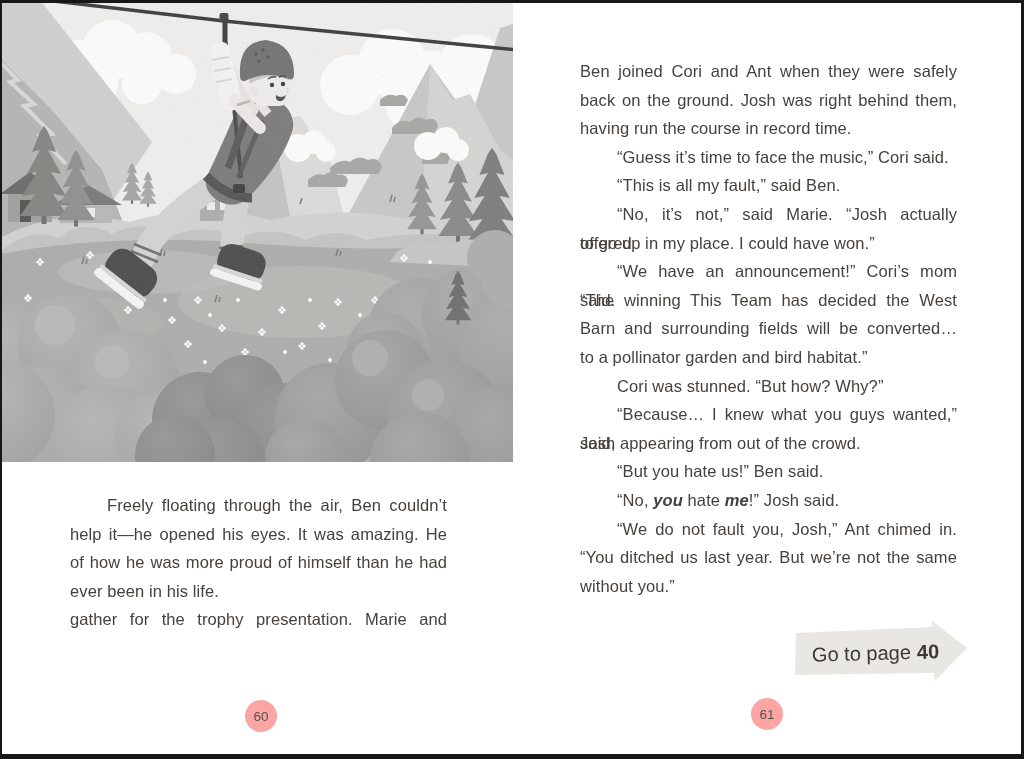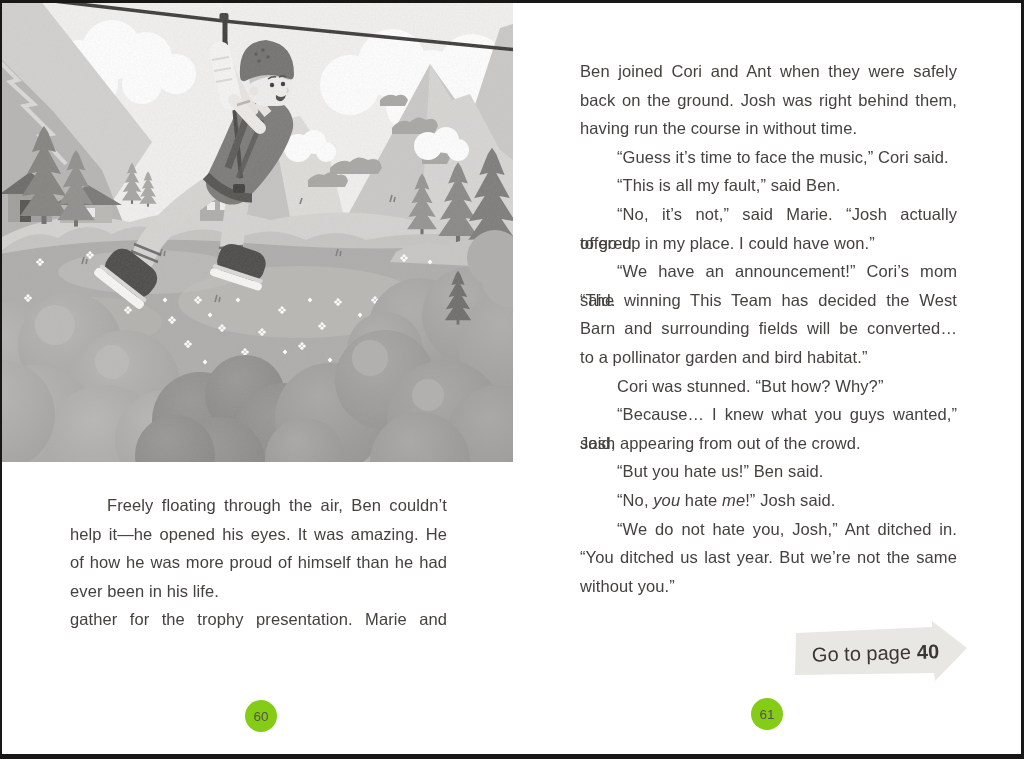--- a/index.html
+++ b/index.html
@@ -18,24 +18,24 @@
   .illu{position:absolute;left:0;top:0;width:513px;height:462px;}
   .text-block{position:absolute;color:#45413e;}
   #left-text{left:70px;top:491px;width:377px;}
   #right-text{left:40px;top:57px;width:377px;}
   .line{
     font-size:16.5px;line-height:28.6px;height:28.6px;
     text-align:justify;text-align-last:left;letter-spacing:0.1px;
   }
   .line.just{text-align-last:justify;}
   .line.indent{text-indent:37px;}
-  .line em{font-style:italic;}
+  .line em{font-style:italic;font-weight:bold;}
   .pagenum{
     position:absolute;width:32px;height:32px;border-radius:50%;
-    background:#84cc16;color:#56524f;font-size:13.5px;
+    background:#fca5a5;color:#56524f;font-size:13.5px;
     display:flex;align-items:center;justify-content:center;
   }
   #p60{left:245px;top:700px;}
   #p61{left:211px;top:698px;}
   .goto{position:absolute;left:253px;top:620px;width:178px;height:64px;}
   .goto svg{position:absolute;left:0;top:0;}
   .goto-label{
     position:absolute;left:20px;top:16px;width:125px;height:34px;
     display:flex;align-items:center;justify-content:center;
     font-size:20px;color:#3b3734;white-space:pre;transform:rotate(-1.5deg);
@@ -365,21 +365,21 @@
     <span>60</span>
   </div>
 </div>
 
 <div class="page" id="right-page">
 
   <div class="text-block" id="right-text">
       <div class="para">
         <div class="line just">Ben joined Cori and Ant when they were safely</div>
         <div class="line just">back on the ground. Josh was right behind them,</div>
-        <div class="line">having run the course in without time.</div>
+        <div class="line">having run the course in record time.</div>
       </div>
       <div class="para">
         <div class="line indent">“Guess it’s time to face the music,” Cori said.</div>
       </div>
       <div class="para">
         <div class="line indent">“This is all my fault,” said Ben.</div>
       </div>
       <div class="para">
         <div class="line just indent">“No, it’s not,” said Marie. “Josh actually offered</div>
         <div class="line">to go up in my place. I could have won.”</div>
@@ -397,21 +397,21 @@
         <div class="line just indent">“Because… I knew what you guys wanted,” Josh</div>
         <div class="line">said, appearing from out of the crowd.</div>
       </div>
       <div class="para">
         <div class="line indent">“But you hate us!” Ben said.</div>
       </div>
       <div class="para">
         <div class="line indent">“No, <em>you</em> hate <em>me</em>!” Josh said.</div>
       </div>
       <div class="para">
-        <div class="line just indent">“We do not hate you, Josh,” Ant ditched in.</div>
+        <div class="line just indent">“We do not fault you, Josh,” Ant chimed in.</div>
         <div class="line just">“You ditched us last year. But we’re not the same</div>
         <div class="line">without you.”</div>
       </div>
     </div>
 
   <div class="goto">
     <svg width="178" height="64" viewBox="0 0 178 64" xmlns="http://www.w3.org/2000/svg">
       <polygon points="3,13 139,7 139,1 174,28 142,61 141,53 2,55" fill="#e9e7e4"></polygon>
     </svg>
     <div class="goto-label"><span>Go to page</span><b>40</b></div>

